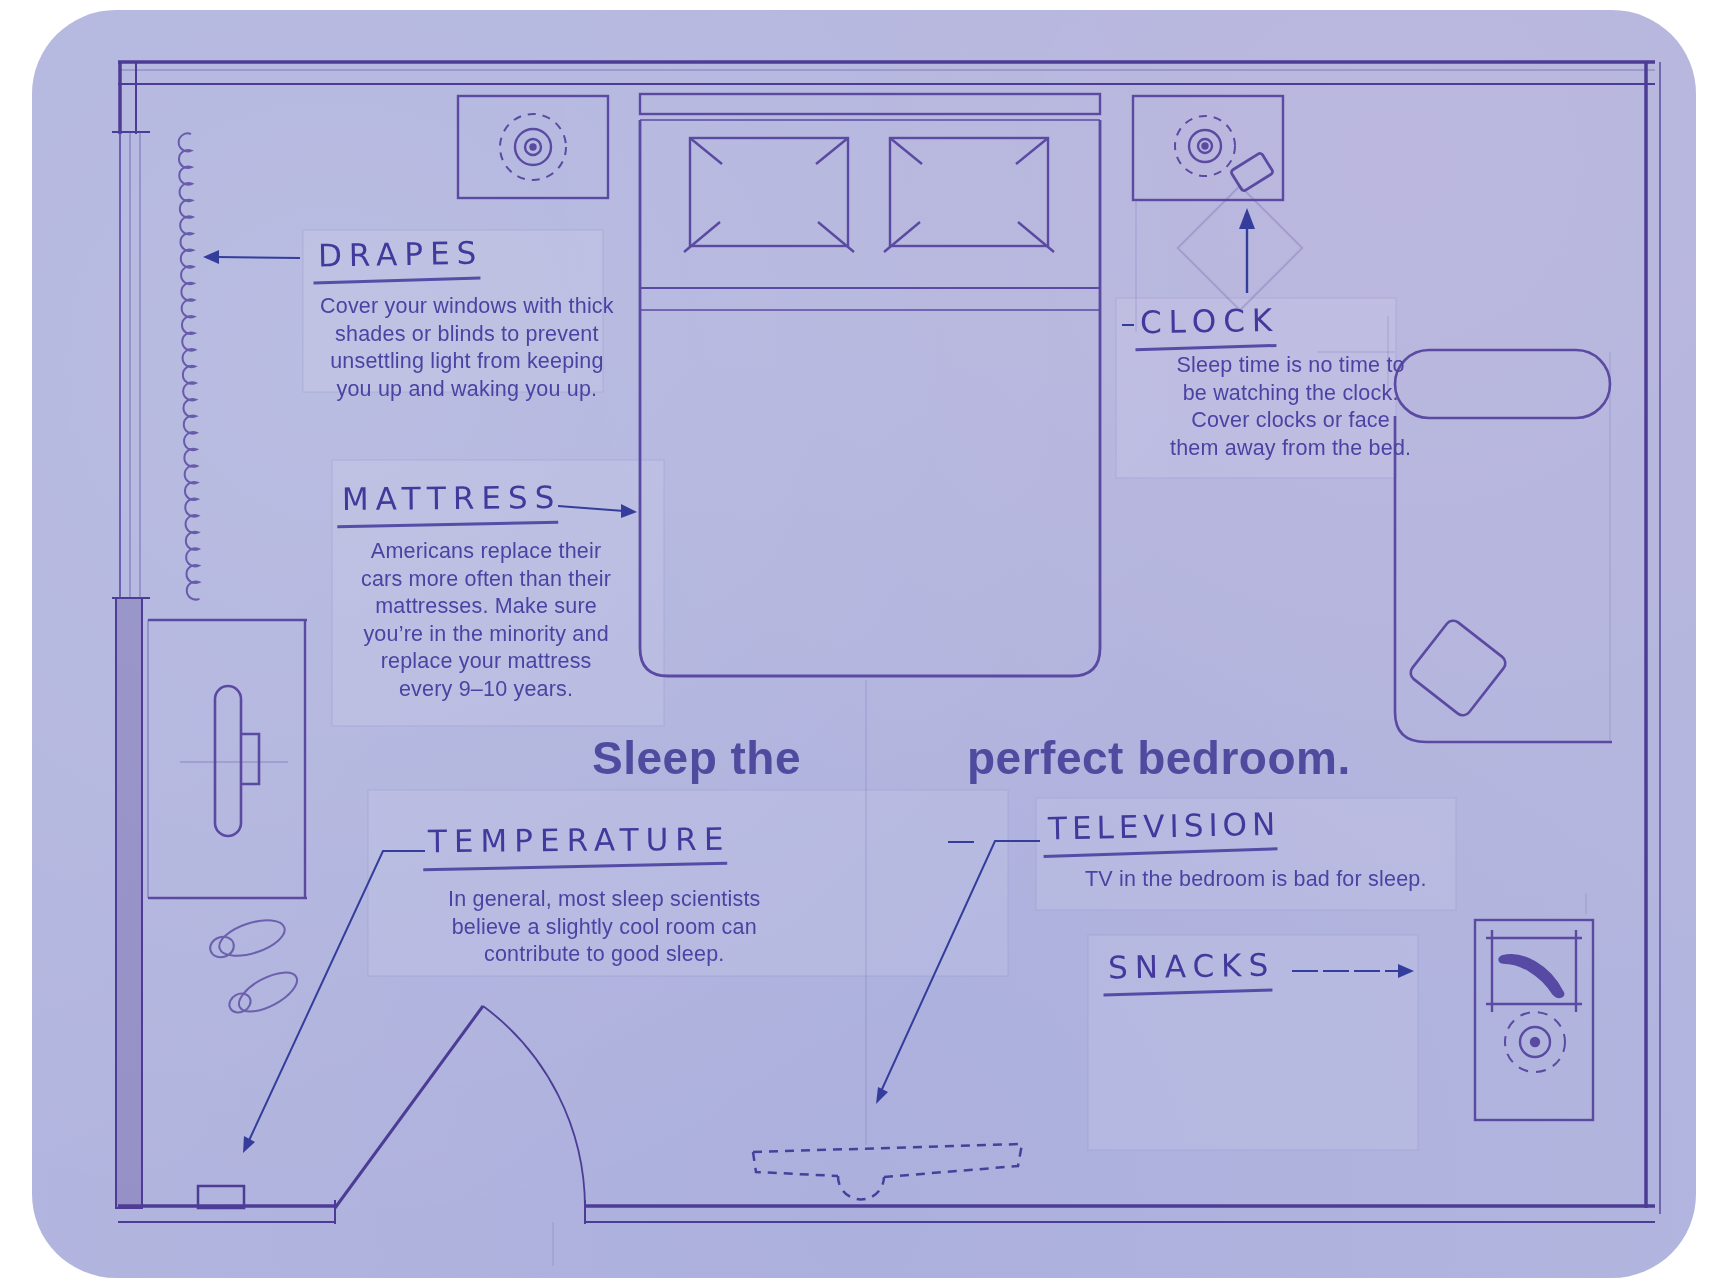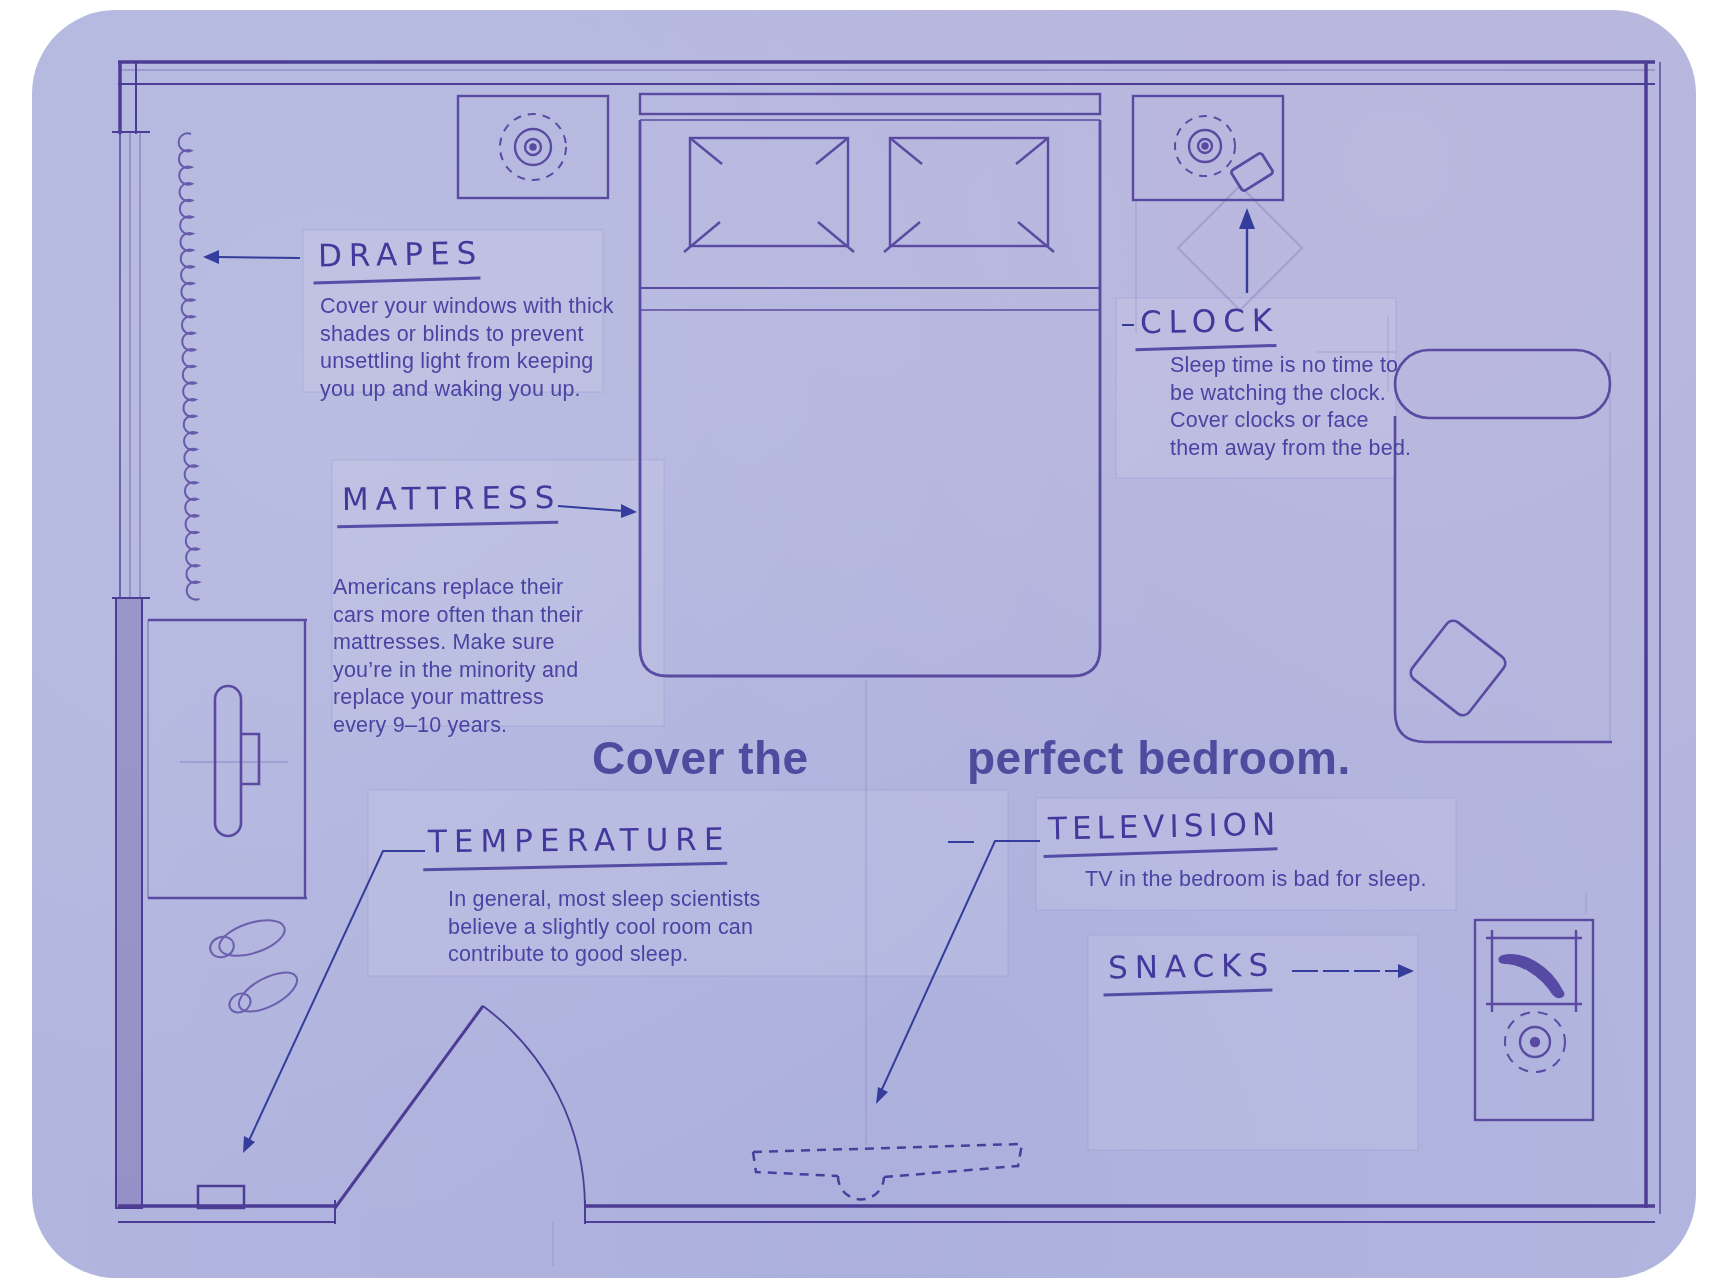--- a/index.html
+++ b/index.html
@@ -28,21 +28,21 @@
     font-size:31px;letter-spacing:7px;font-weight:400;
     color:#43389b;white-space:nowrap;
   }
   .hand::after{
     content:"";position:absolute;left:-5px;right:3px;bottom:-9px;height:2.5px;
     background:#43389b;opacity:.85;transform:rotate(-0.7deg);
   }
   .body-text{
     position:absolute;
     color:#4b43a3;font-size:21.5px;line-height:27.5px;
-    letter-spacing:0.2px;white-space:pre-line;
+    letter-spacing:0.2px;white-space:pre-line;text-align:center;
   }
   .title-part{
     position:absolute;top:731px;
     font-size:46px;font-weight:bold;color:#4f4c9f;letter-spacing:0.5px;
     white-space:nowrap;
   }
   .r-1{transform:rotate(-1deg);}
   .r-05{transform:rotate(-0.5deg);}
   .r-12{transform:rotate(-1.2deg);}
 </style>
@@ -243,31 +243,31 @@
   <div class="hand r-05" style="left:342px;top:480px;">MATTRESS</div>
   <div class="hand r-1" style="left:1140px;top:303px;">CLOCK</div>
   <div class="hand r-05" style="left:428px;top:822px;">TEMPERATURE</div>
   <div class="hand r-12" style="left:1048px;top:808px;letter-spacing:5px;">TELEVISION</div>
   <div class="hand r-1" style="left:1108px;top:948px;">SNACKS</div>
 
   <div class="body-text" style="left:320px;top:293px;">Cover your windows with thick
 shades or blinds to prevent
 unsettling light from keeping
 you up and waking you up.</div>
-  <div class="body-text" style="left:333px;top:538px;margin-top:36px;">Americans replace their
+  <div class="body-text" style="left:361px;top:538px;">Americans replace their
 cars more often than their
 mattresses. Make sure
 you’re in the minority and
 replace your mattress
 every 9–10 years.</div>
   <div class="body-text" style="left:1170px;top:352px;">Sleep time is no time to
 be watching the clock.
 Cover clocks or face
 them away from the bed.</div>
   <div class="body-text" style="left:448px;top:886px;">In general, most sleep scientists
 believe a slightly cool room can
 contribute to good sleep.</div>
   <div class="body-text" style="left:1053px;top:866px;margin-left:32px;">TV in the bedroom is bad for sleep.</div>
 
-  <div class="title-part" style="left:592px;">Cover the</div>
+  <div class="title-part" style="left:592px;">Sleep the</div>
   <div class="title-part" style="left:935px;margin-left:32px;">perfect bedroom.</div>
 
 </div>
 
 </body></html>

